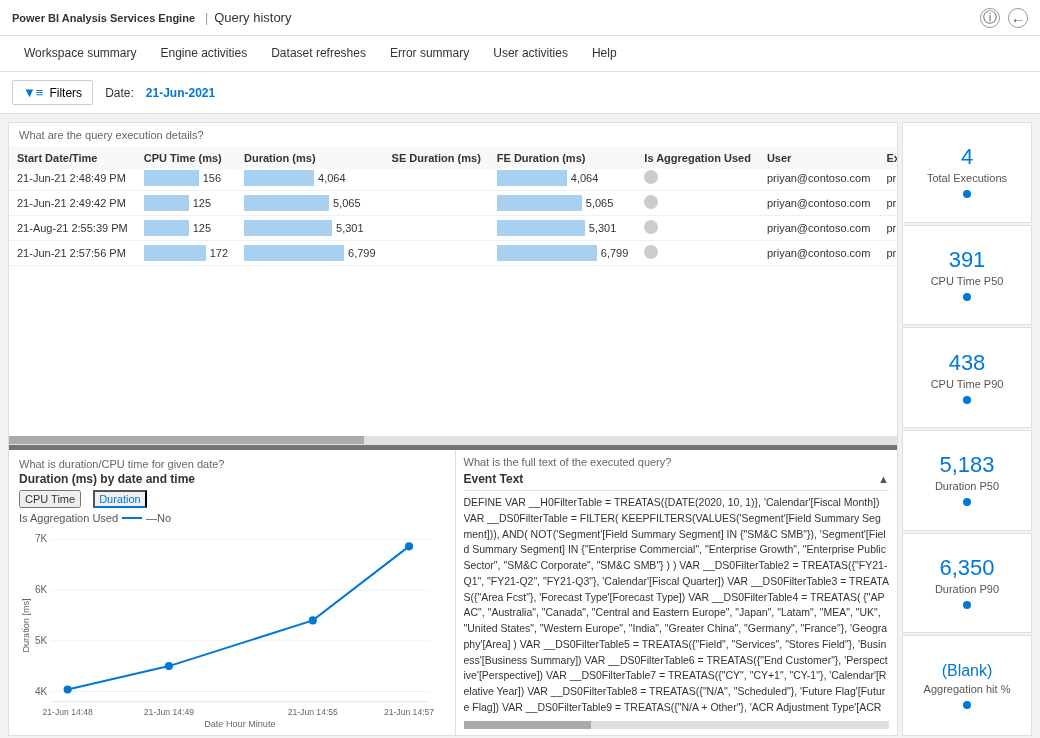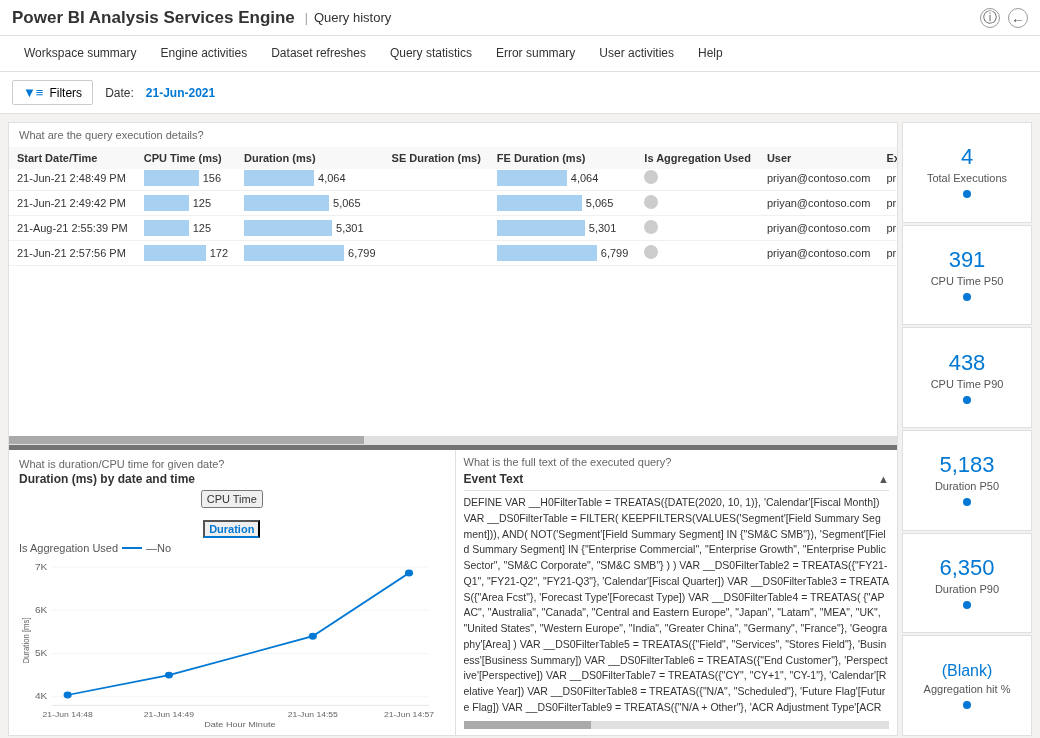--- a/index.html
+++ b/index.html
@@ -1,20 +1,20 @@
 <!DOCTYPE html>
 <html><head>
   <meta charset="utf-8">
   <style>
     * { box-sizing: border-box; margin: 0; padding: 0; }
     body { font-family: 'Segoe UI', Arial, sans-serif; font-size: 12px; background: #f3f2f1; color: #333; width: 1040px; height: 738px; overflow: hidden; }
 
     
     .header { background: #fff; border-bottom: 1px solid #e0e0e0; padding: 0 12px; display: flex; align-items: center; height: 36px; }
-    .header-brand { font-size: 17px; font-weight: 600; color: #333; margin-right: 4px; }
+    .header-brand { font-size: 11px; font-weight: 600; color: #333; margin-right: 4px; }
     .header-sep { color: #999; margin: 0 6px; }
     .header-title { font-size: 13px; color: #333; }
     .header-icons { margin-left: auto; display: flex; gap: 8px; }
     .header-icon { width: 20px; height: 20px; display: flex; align-items: center; justify-content: center; cursor: pointer; color: #555; font-size: 14px; border-radius: 50%; border: 1px solid #999; }
 
     
     .nav { background: #fff; border-bottom: 1px solid #e0e0e0; display: flex; align-items: center; height: 36px; padding: 0 12px; gap: 0; }
     .nav-item { padding: 0 12px; height: 36px; display: flex; align-items: center; font-size: 12px; cursor: pointer; color: #333; border-bottom: 2px solid transparent; white-space: nowrap; }
 
     
@@ -50,23 +50,23 @@
     .scroll-bar-h { background: #e0e0e0; height: 8px; margin: 0; }
     .scroll-thumb { background: #aaa; height: 8px; width: 40%; }
 
     
     .bottom-section { height: 290px; display: flex; border-top: 5px solid #737373; }
 
     
     .chart-panel { flex: 1; border-right: 1px solid #e0e0e0; display: flex; flex-direction: column; padding: 8px 10px; }
     .chart-section-label { font-size: 11px; color: #666; margin-bottom: 2px; }
     .chart-title { font-size: 12px; font-weight: 600; color: #333; margin-bottom: 4px; }
-    .chart-controls { display: flex; gap: 12px; margin-bottom: 4px; align-items: center; flex-direction: column; }
+    .chart-controls { display: flex; gap: 12px; margin-bottom: 4px; align-items: center; }
     .chart-btn { font-size: 11px; cursor: pointer; color: #333; padding: 1px 4px; }
-    .chart-btn.active { color: #0078d4; border-bottom: 2px solid #0078d4; font-weight: 700; }
+    .chart-btn.active { color: #0078d4; border-bottom: 2px solid #0078d4; font-weight: 400; }
     .legend { display: flex; align-items: center; gap: 4px; font-size: 11px; color: #555; }
     .legend-line { width: 20px; height: 2px; background: #0078d4; }
     
     .chart-area { flex: 1; position: relative; overflow: hidden; }
     .chart-svg { width: 100%; height: 100%; }
 
     
     .text-panel { flex: 1; display: flex; flex-direction: column; padding: 6px 8px; }
     .text-section-label { font-size: 11px; color: #666; margin-bottom: 4px; }
     .event-header { display: flex; align-items: center; justify-content: space-between; border-bottom: 1px solid #e0e0e0; padding-bottom: 4px; margin-bottom: 4px; }
@@ -93,21 +93,20 @@
   <div class="header-icons">
     <div class="header-icon">ⓘ</div>
     <div class="header-icon">←</div>
   </div>
 </div>
 
 <div class="nav">
   <div id="nav-0" class="nav-item">Workspace summary</div>
   <div id="nav-1" class="nav-item">Engine activities</div>
   <div id="nav-2" class="nav-item">Dataset refreshes</div>
-  <div id="nav-3" class="nav-item">Query statistics</div>
   <div id="nav-5" class="nav-item">Error summary</div>
   <div id="nav-4" class="nav-item">User activities</div>
   <div id="nav-6" class="nav-item">Help</div>
 </div>
 
 <div class="filter-bar">
   <button class="filter-btn">
     <span class="filter-icon">▼≡</span>
     <span>Filters</span>
   </button>

